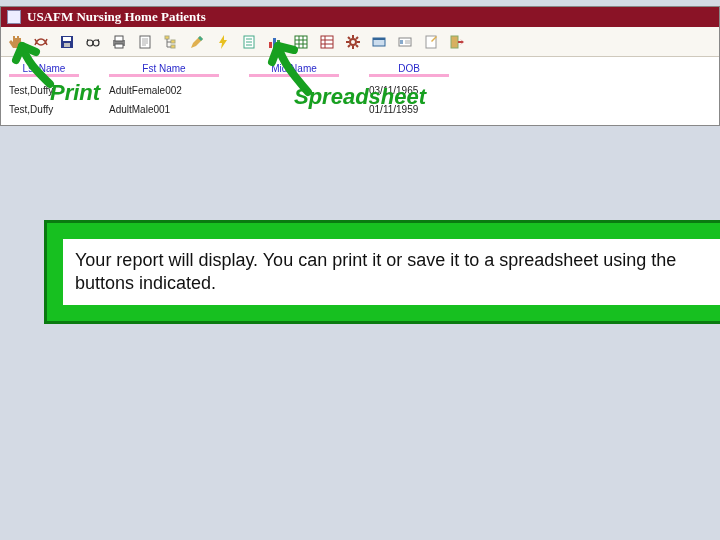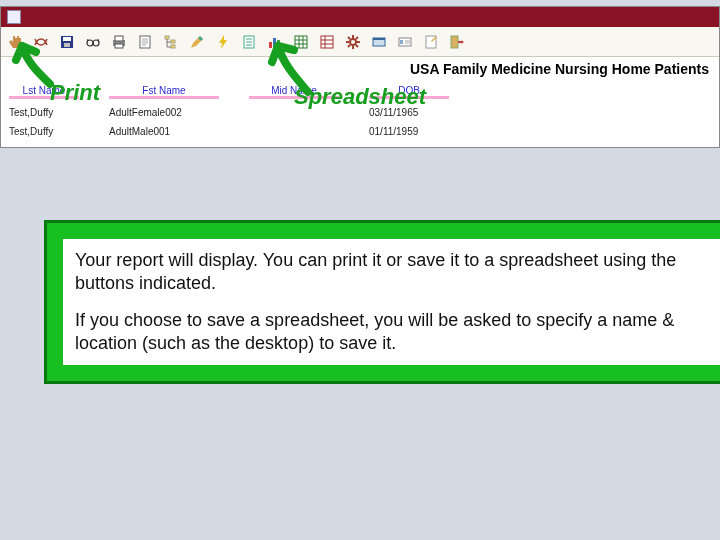--- a/index.html
+++ b/index.html
@@ -122,20 +122,21 @@
   }
   .instruction-inner p { margin-bottom: 14px; }
   .instruction-inner p:last-child { margin-bottom: 0; }
 </style>
 </head>
 <body>
 
 <div class="app-window">
   <div class="titlebar">
     <span class="title-icon"></span>
+    <span>USAFM Nursing Home Patients</span>
   </div>
 
   <div class="toolbar">
     <span class="ticon">
         <svg viewBox="0 0 16 16">
           <path fill="#c98f4a" d="M6 2v6l-2-2-2 2 4 6h6l2-6V4h-2V2h-2v2H8V2z"></path>
         </svg>
       </span>
     <span class="ticon">
         <svg viewBox="0 0 16 16">
@@ -239,21 +240,20 @@
         </svg>
       </span>
     <span class="ticon">
         <svg viewBox="0 0 16 16">
           <rect x="2" y="2" width="7" height="12" fill="#d8b060" stroke="#8a6"></rect>
           <path fill="#c04040" d="M9 7h4l-2-2 4 3-4 3 2-2H9z"></path>
         </svg>
       </span>
   </div>
 
-  <div class="report-header">USA Family Medicine Nursing Home Patients</div>
 
   <div class="report-table">
     <div class="rt-head">
       <span class="c1">Lst Name</span>
       <span class="c2">Fst Name</span>
       <span class="c3">Mid Name</span>
       <span class="c4">DOB</span>
     </div>
     <div class="rt-row">
       <span class="c1">Test,Duffy</span>
@@ -282,15 +282,14 @@
       <path d="M10 12 L4 28 M10 12 L26 16" stroke="#17a020" stroke-width="8" fill="none" stroke-linecap="round"></path>
     </svg>
 </div>
 
 <div class="label label-print">Print</div>
 <div class="label label-spread">Spreadsheet</div>
 
 <div class="instruction-box">
   <div class="instruction-inner">
     <p>Your report will display.  You can print it or save it to a spreadsheet using the buttons indicated.</p>
-    <p>If you choose to save a spreadsheet, you will be asked to specify a name &amp; location (such as the desktop) to save it.</p>
   </div>
 </div>
 
 </body></html>

